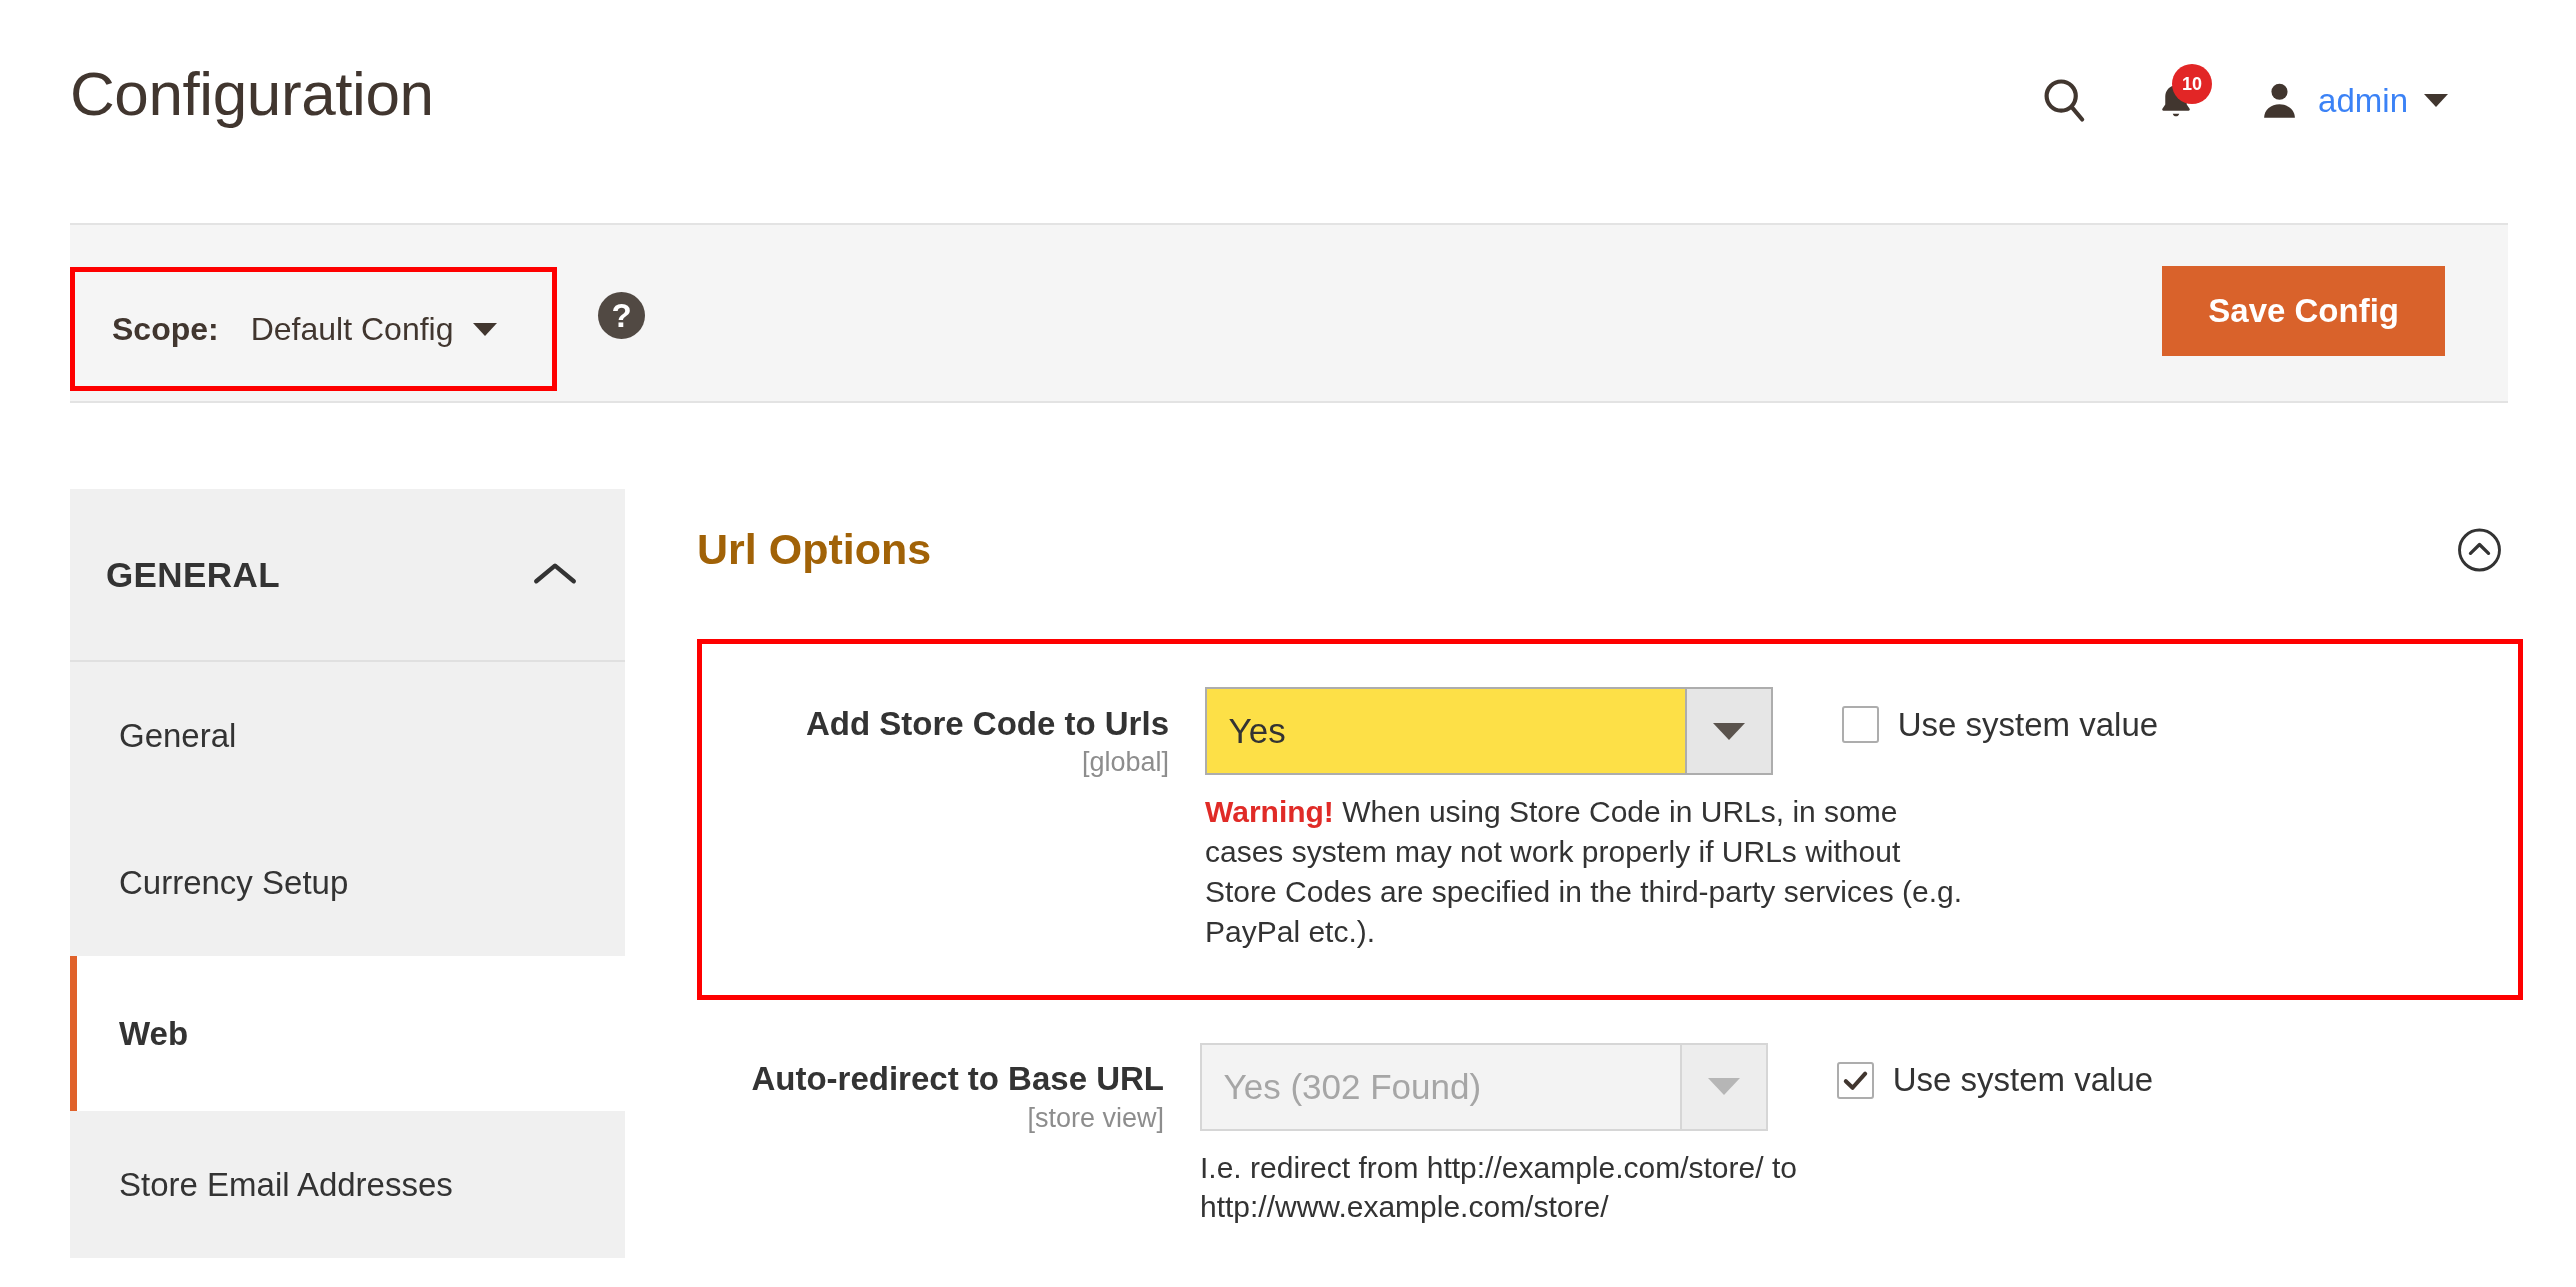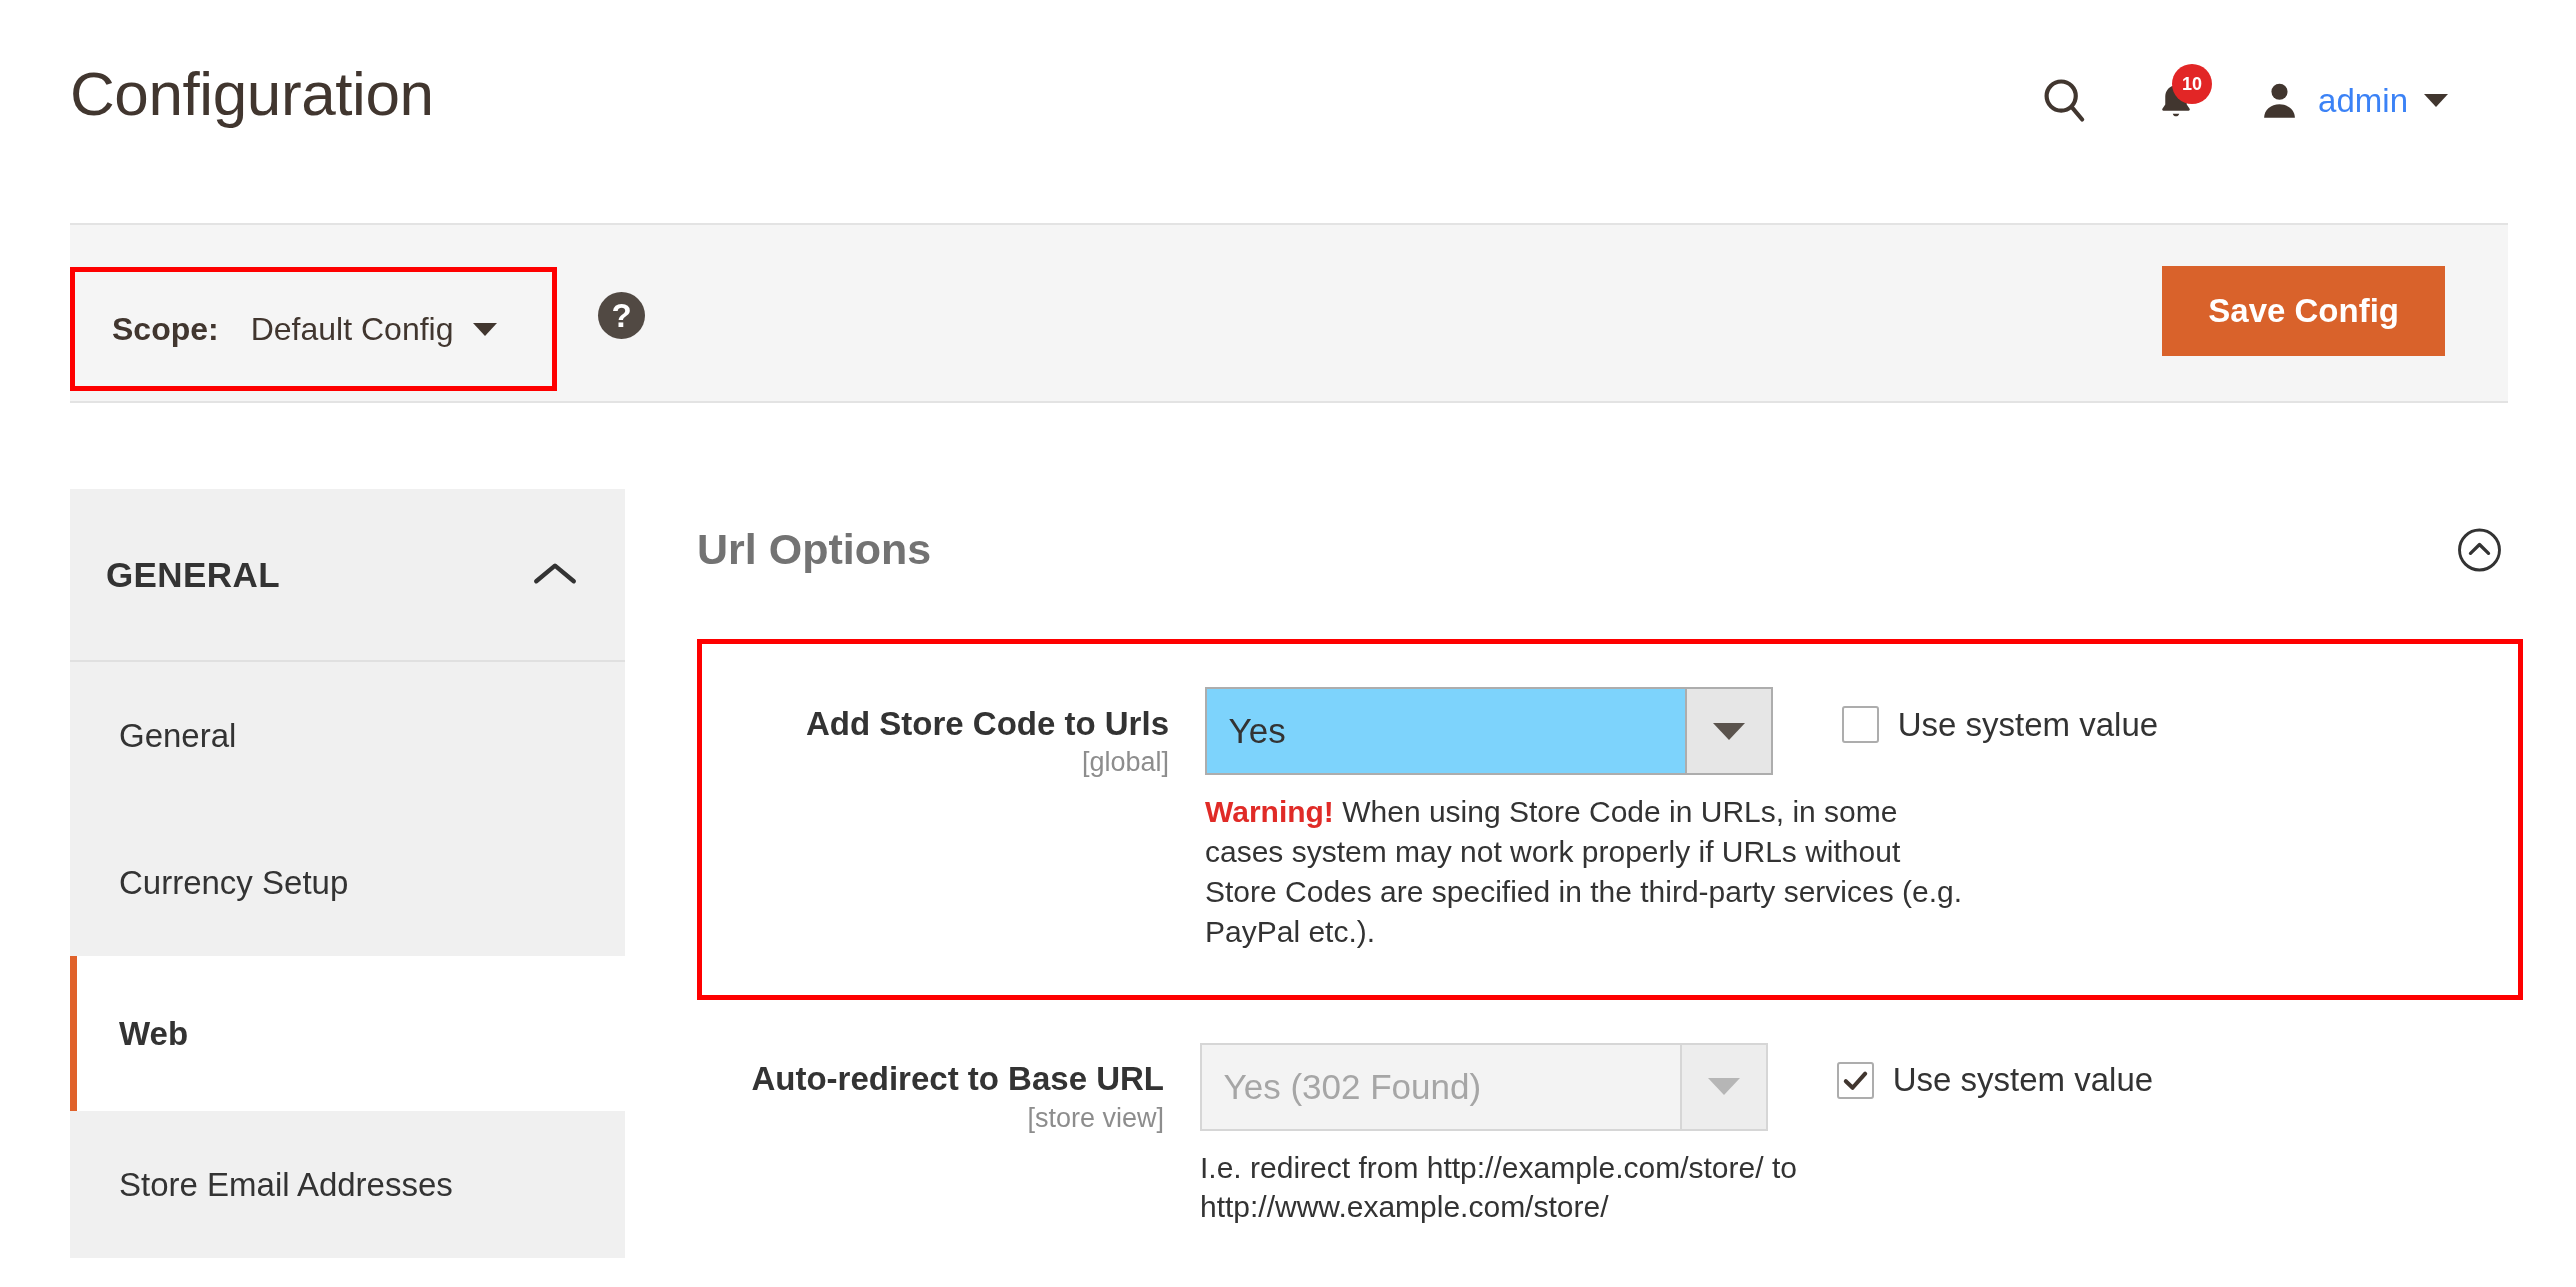--- a/index.html
+++ b/index.html
@@ -114,41 +114,41 @@
     height: 155px;
   }
 
   
   .main {
     position: absolute; left: 697px; top: 503px; width: 1826px;
   }
   .section-head {
     position: relative; display: flex; align-items: center; height: 93px;
   }
-  .section-title { font-size: 43px; font-weight: 700; color: #737373; }
+  .section-title { font-size: 43px; font-weight: 700; color: #a16207; }
   .section-collapse {
     position: absolute; right: 20px; top: 50%; transform: translateY(-50%);
     width: 47px; height: 47px; cursor: pointer;
   }
 
   .field-group { position: relative; margin-top: 43px; }
   .field-group.highlight {
     border: 5.8px solid #fe0000;
     padding: 43px 0 43px 0;
   }
   .field-row { position: relative; display: flex; align-items: flex-start; }
   .field-label-col {
     width: 503px; flex: 0 0 503px; text-align: right; padding-right: 36px; padding-top: 18.7px;
   }
   .field-label { font-size: 33px; font-weight: 700; color: #333333; line-height: 1.12; }
   .field-scope { font-size: 27px; color: #8d8d8d; margin-top: 4.3px; }
   .field-control-col { flex: 0 0 auto; width: 568px; }
   .select-wrap {
     position: relative; width: 568px; height: 88px;
-    border: 2.9px solid #adadad; background: #7dd3fc; display: flex; align-items: center;
+    border: 2.9px solid #adadad; background: #fde047; display: flex; align-items: center;
     cursor: pointer;
   }
   .select-wrap.disabled { background: #f3f3f3; border-color: #d6d6d6; cursor: default; }
   .select-value {
     font-size: 35px; color: #333333; padding-left: 21.6px; white-space: nowrap;
   }
   .select-wrap.disabled .select-value { color: #a6a6a6; }
   .select-arrow-box {
     position: absolute; right: 0; top: 0; bottom: 0; width: 86px;
     background: #e6e6e6; border-left: 2.9px solid #adadad;

